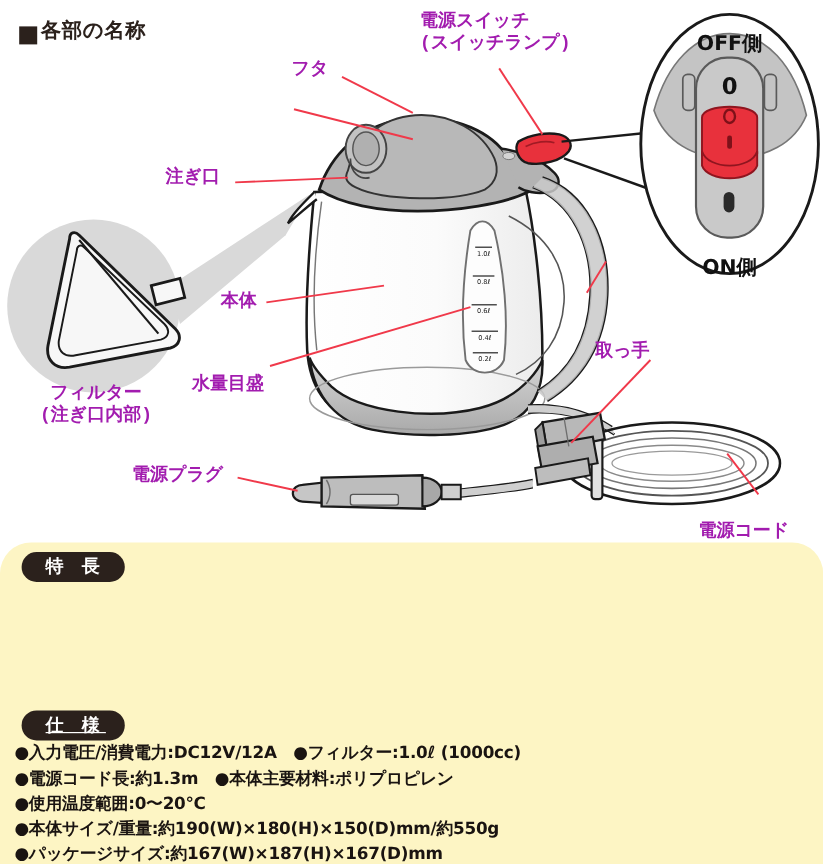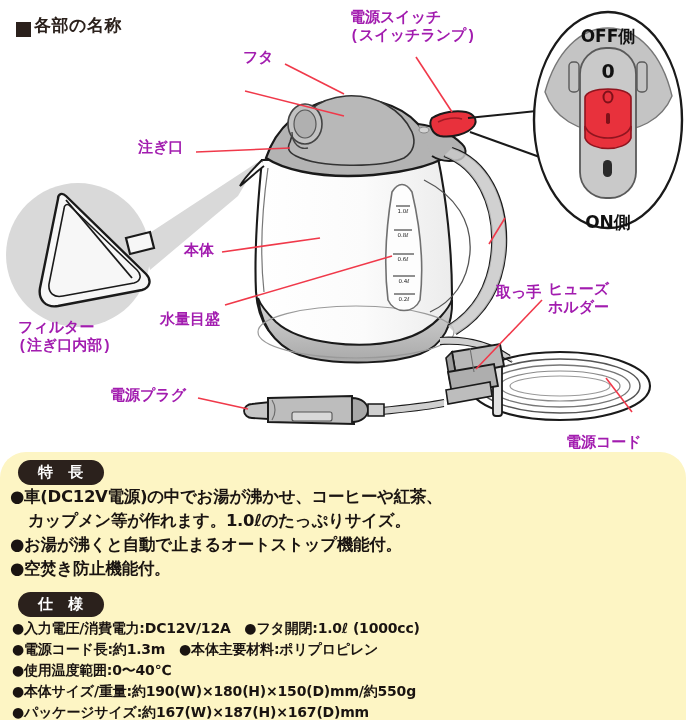--- a/index.html
+++ b/index.html
@@ -85,21 +85,21 @@
     border-radius: 999px;
     color: #ffffff;
     font-size: 15px;
     font-weight: bold;
     letter-spacing: 5px;
     padding: 2px 16px 3px 20px;
     height: 20px;
     box-sizing: content-box;
   }
   #pill-features { left: 18px; top: 8px; }
-  #pill-specs    { left: 18px; top: 140px; }
+  #pill-specs    { left: 18px; top: 140px; text-decoration: underline; }
 
   .bullet-list {
     position: absolute;
     margin: 0;
     padding: 0;
     list-style: none;
   }
   .bullet-line {
     position: relative;
     display: block;
@@ -322,50 +322,42 @@
 
     <div class="dlabel" style="left:138px; top:140px;">注ぎ口</div>
 
     <div class="dlabel" style="left:350px; top:10px;">電源スイッチ
 (スイッチランプ)</div>
 
     <div class="dlabel" style="left:174px; top:243px;margin-left:10px;">本体</div>
 
     <div class="dlabel" style="left:160px; top:296px;margin-top:16px;">水量目盛</div>
 
-    <div class="dlabel" style="left:18px; top:320px; text-align:left; width:124px;">フィルター
+    <div class="dlabel" style="left:18px; top:320px; text-align:center; width:124px;">フィルター
 (注ぎ口内部)</div>
 
     <div class="dlabel" style="left:496px; top:249px;margin-top:36px;">取っ手</div>
 
-    <div class="dlabel" style="left:548px; top:282px;">ヒューズ
-ホルダー</div>
 
     <div class="dlabel" style="left:110px; top:388px;">電源プラグ</div>
 
-    <div class="dlabel" style="left:566px; top:435px;">電源コード</div>
+    <div class="dlabel" style="left:582px; top:435px;">電源コード</div>
   </div>
 
   <div class="panel">
     <div class="panel-inner">
 
       <div class="pill" id="pill-features">特 長</div>
 
-      <div class="bullet-list" id="features-list">
-        <span class="bullet-line">●車(DC12V電源)の中でお湯が沸かせ、コーヒーや紅茶、</span>
-        <span class="bullet-line cont">カップメン等が作れます。1.0ℓのたっぷりサイズ。</span>
-        <span class="bullet-line">●お湯が沸くと自動で止まるオートストップ機能付。</span>
-        <span class="bullet-line">●空焚き防止機能付。</span>
-      </div>
 
       <div class="pill" id="pill-specs">仕 様</div>
 
       <div class="bullet-list" id="specs-list">
-        <span class="bullet-line">●入力電圧/消費電力:DC12V/12A　●フタ開閉:1.0ℓ (1000cc)</span>
+        <span class="bullet-line">●入力電圧/消費電力:DC12V/12A　●フィルター:1.0ℓ (1000cc)</span>
         <span class="bullet-line">●電源コード長:約1.3m　●本体主要材料:ポリプロピレン</span>
-        <span class="bullet-line">●使用温度範囲:0〜40℃</span>
+        <span class="bullet-line">●使用温度範囲:0〜20℃</span>
         <span class="bullet-line">●本体サイズ/重量:約190(W)×180(H)×150(D)mm/約550g</span>
         <span class="bullet-line">●パッケージサイズ:約167(W)×187(H)×167(D)mm</span>
       </div>
 
     </div>
   </div>
 </div>
 
 </body></html>

